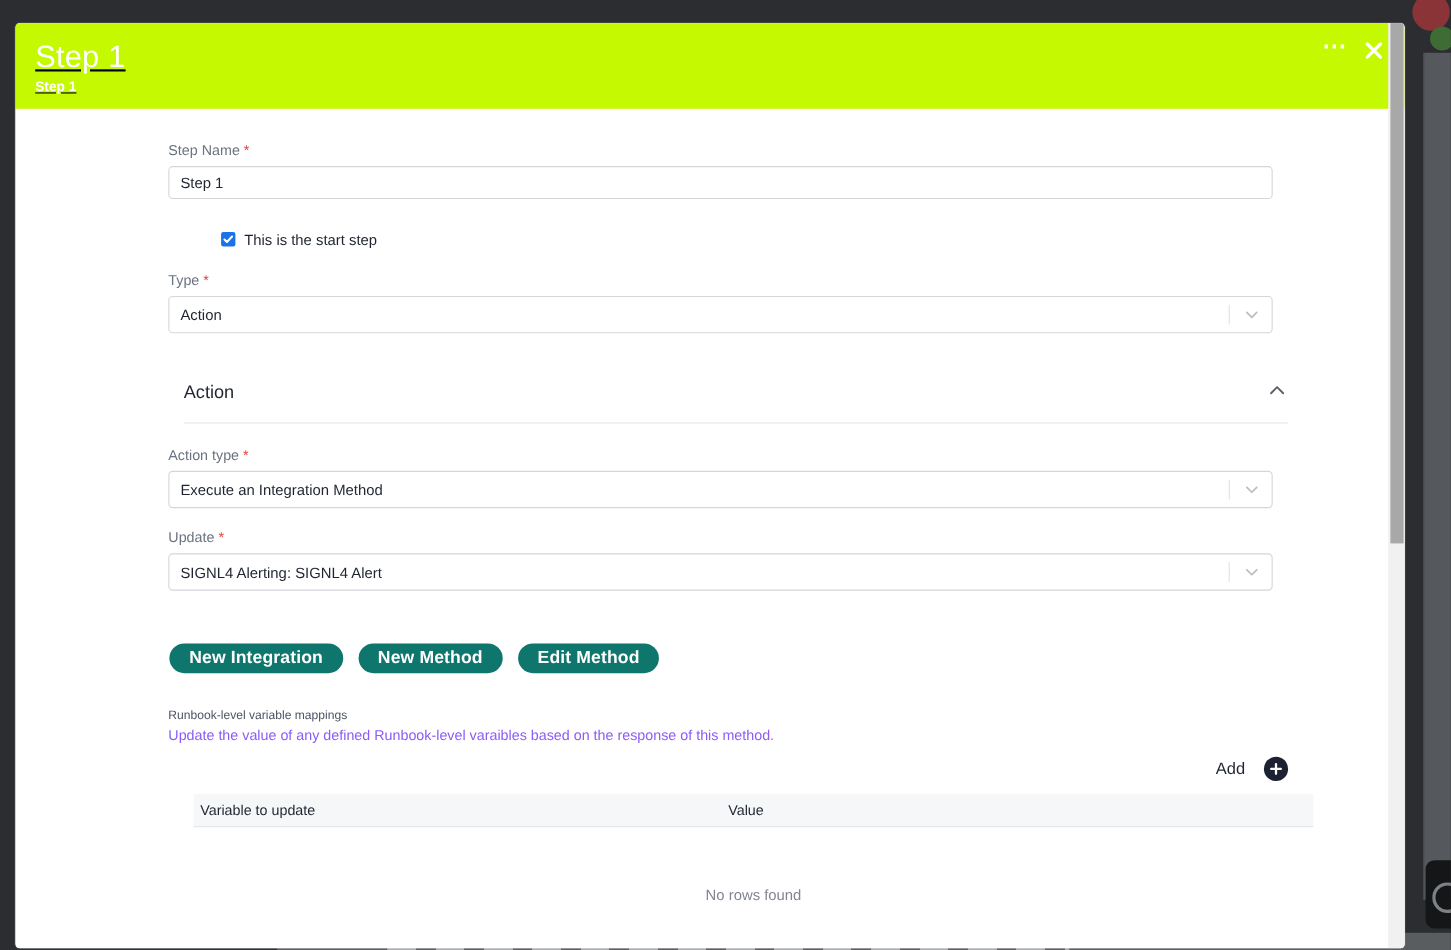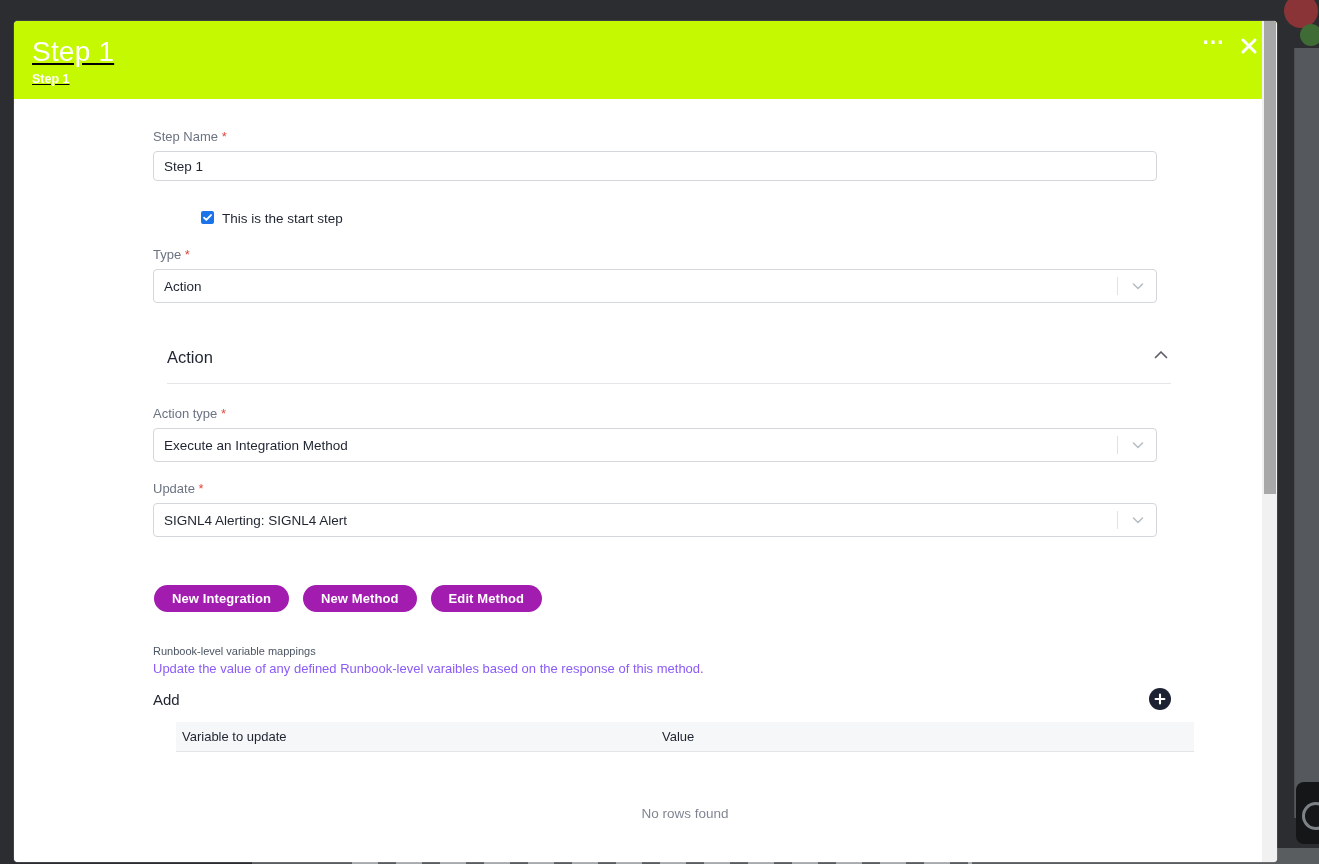--- a/index.html
+++ b/index.html
@@ -217,41 +217,41 @@
   .section-title {
     font-size: 16.5px;
     color: #1f2430;
     font-weight: 400;
   }
   .section-chev { color: #5b6068; }
 
   
   .btn-row { display: flex; gap: 14px; }
   .pill {
-    background: #a21caf;
+    background: #0f766e;
     color: #ffffff;
     border: none;
     border-radius: 16px;
     height: 27px;
     padding: 0 18px;
-    font-size: 13px;
+    font-size: 16px;
     font-weight: 700;
     font-family: "Liberation Sans", sans-serif;
     cursor: pointer;
     letter-spacing: .1px;
   }
 
   
   .map-title { font-size: 11px; color: #4b5563; line-height: 18px; }
   .map-desc  { font-size: 13px; color: #8b5cf6; line-height: 18px; }
 
   .add-row {
     display: flex;
     align-items: center;
-    justify-content: space-between;
+    justify-content: flex-end;
     gap: 17px;
   }
   .add-label {
     font-size: 15px;
     color: #1f2430;
   }
   .add-btn {
     width: 22px; height: 22px;
     border-radius: 50%;
     background: #1d2233;

